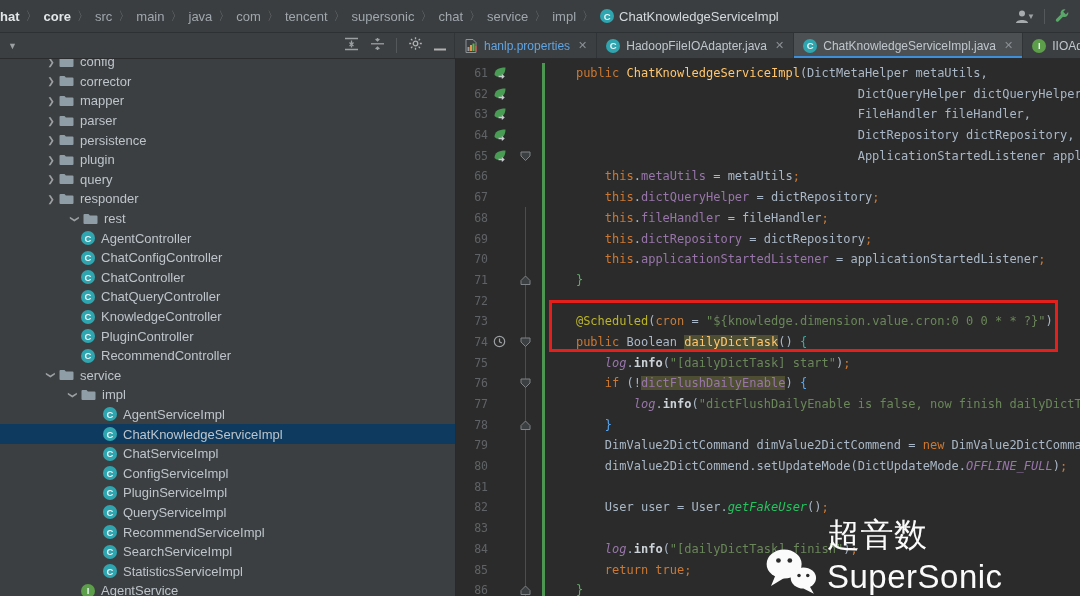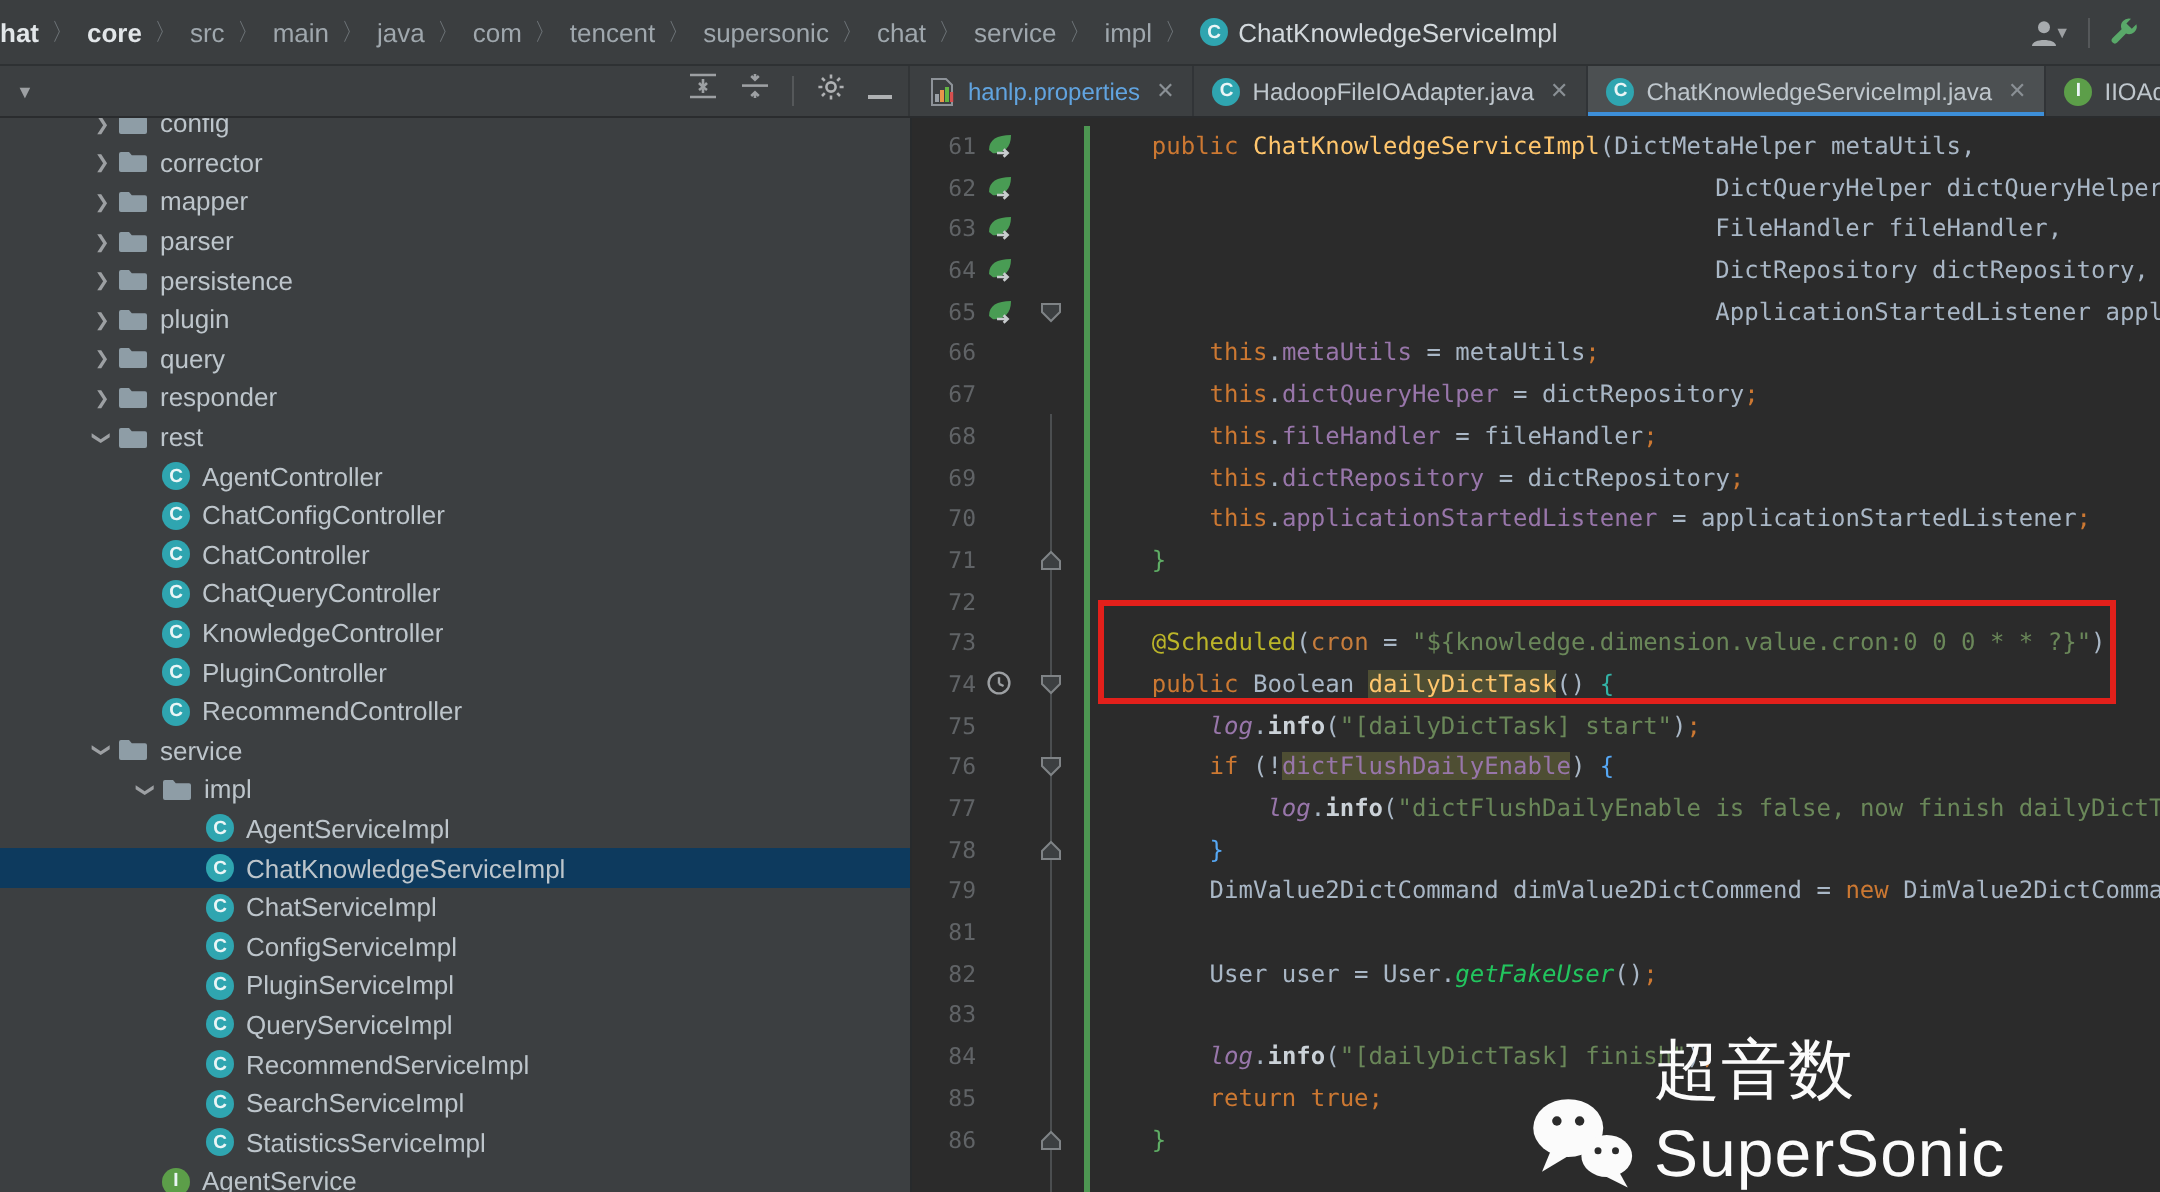--- a/index.html
+++ b/index.html
@@ -273,21 +273,21 @@
       </div>
       <div class="trow" style="padding-left: 44px;">
         <span class="chev" style="font-size: 9px;">❯</span>
         <span class="ticon">
           <svg width="15" height="12" viewBox="0 0 15 12">
             <path d="M0.5 2 a1 1 0 0 1 1-1 h4 l1.4 1.6 h6.6 a1 1 0 0 1 1 1 V10 a1 1 0 0 1-1 1 h-12 a1 1 0 0 1-1-1 Z" fill="#8E9DA6"></path>
           </svg>
         </span>
         <span>responder</span>
       </div>
-      <div class="trow" style="padding-left: 44px;">
+      <div class="trow" style="padding-left: 44px; margin-left: 24px;">
         <span class="chev open" style="font-size: 9px;">❯</span>
         <span class="ticon">
           <svg width="15" height="12" viewBox="0 0 15 12">
             <path d="M0.5 2 a1 1 0 0 1 1-1 h4 l1.4 1.6 h6.6 a1 1 0 0 1 1 1 V10 a1 1 0 0 1-1 1 h-12 a1 1 0 0 1-1-1 Z" fill="#8E9DA6"></path>
           </svg>
         </span>
         <span>rest</span>
       </div>
       <div class="trow" style="padding-left: 66px;">
         <span class="chev"></span>
@@ -437,20 +437,21 @@
             </svg></span><span class="codetxt"><span class="p">    </span><span class="k">public </span><span class="p">Boolean </span><span class="mh">dailyDictTask</span><span class="p">()</span><span class="bt"> {</span></span></div>
         <div class="cline"><span class="lnum">75</span><span class="gico"></span><span class="fold"></span><span class="codetxt"><span class="p">        </span><span class="lg">log</span><span class="p">.</span><span class="mb">info</span><span class="p">(</span><span class="s">"[dailyDictTask] start"</span><span class="p">)</span><span class="sc">;</span></span></div>
         <div class="cline"><span class="lnum">76</span><span class="gico"></span><span class="fold"><svg width="11" height="11" viewBox="0 0 11 11">
               <polygon points="1,1 10,1 10,5 5.5,9.5 1,5" fill="#3C3F41" stroke="#7F8386" stroke-width="1"></polygon>
             </svg></span><span class="codetxt"><span class="p">        </span><span class="k">if </span><span class="p">(!</span><span class="fh">dictFlushDailyEnable</span><span class="p">)</span><span class="bb"> {</span></span></div>
         <div class="cline"><span class="lnum">77</span><span class="gico"></span><span class="fold"></span><span class="codetxt"><span class="p">            </span><span class="lg">log</span><span class="p">.</span><span class="mb">info</span><span class="p">(</span><span class="s">"dictFlushDailyEnable is false, now finish dailyDictTask"</span></span></div>
         <div class="cline"><span class="lnum">78</span><span class="gico"></span><span class="fold"><svg width="11" height="11" viewBox="0 0 11 11">
               <polygon points="5.5,1 10,5.5 10,9.5 1,9.5 1,5.5" fill="#3C3F41" stroke="#7F8386" stroke-width="1"></polygon>
             </svg></span><span class="codetxt"><span class="p">        </span><span class="bb">}</span></span></div>
         <div class="cline"><span class="lnum">79</span><span class="gico"></span><span class="fold"></span><span class="codetxt"><span class="p">        DimValue2DictCommand dimValue2DictCommend = </span><span class="k">new</span><span class="p"> DimValue2DictCommand(</span></span></div>
+        <div class="cline"><span class="lnum">80</span><span class="gico"></span><span class="fold"></span><span class="codetxt"><span class="p">        dimValue2DictCommend.setUpdateMode(DictUpdateMode.</span><span class="c">OFFLINE_FULL</span><span class="p">)</span><span class="sc">;</span></span></div>
         <div class="cline"><span class="lnum">81</span><span class="gico"></span><span class="fold"></span><span class="codetxt"></span></div>
         <div class="cline"><span class="lnum">82</span><span class="gico"></span><span class="fold"></span><span class="codetxt"><span class="p">        User user = User.</span><span class="si">getFakeUser</span><span class="p">()</span><span class="sc">;</span></span></div>
         <div class="cline"><span class="lnum">83</span><span class="gico"></span><span class="fold"></span></div>
         <div class="cline"><span class="lnum">84</span><span class="gico"></span><span class="fold"></span><span class="codetxt"><span class="p">        </span><span class="lg">log</span><span class="p">.</span><span class="mb">info</span><span class="p">(</span><span class="s">"[dailyDictTask] finish"</span><span class="p">)</span><span class="sc">;</span></span></div>
         <div class="cline"><span class="lnum">85</span><span class="gico"></span><span class="fold"></span><span class="codetxt"><span class="p">        </span><span class="k">return true</span><span class="sc">;</span></span></div>
         <div class="cline"><span class="lnum">86</span><span class="gico"></span><span class="fold"><svg width="11" height="11" viewBox="0 0 11 11">
               <polygon points="5.5,1 10,5.5 10,9.5 1,9.5 1,5.5" fill="#3C3F41" stroke="#7F8386" stroke-width="1"></polygon>
             </svg></span><span class="codetxt"><span class="p">    </span><span class="bg">}</span></span></div>
       </div>
   </div>

